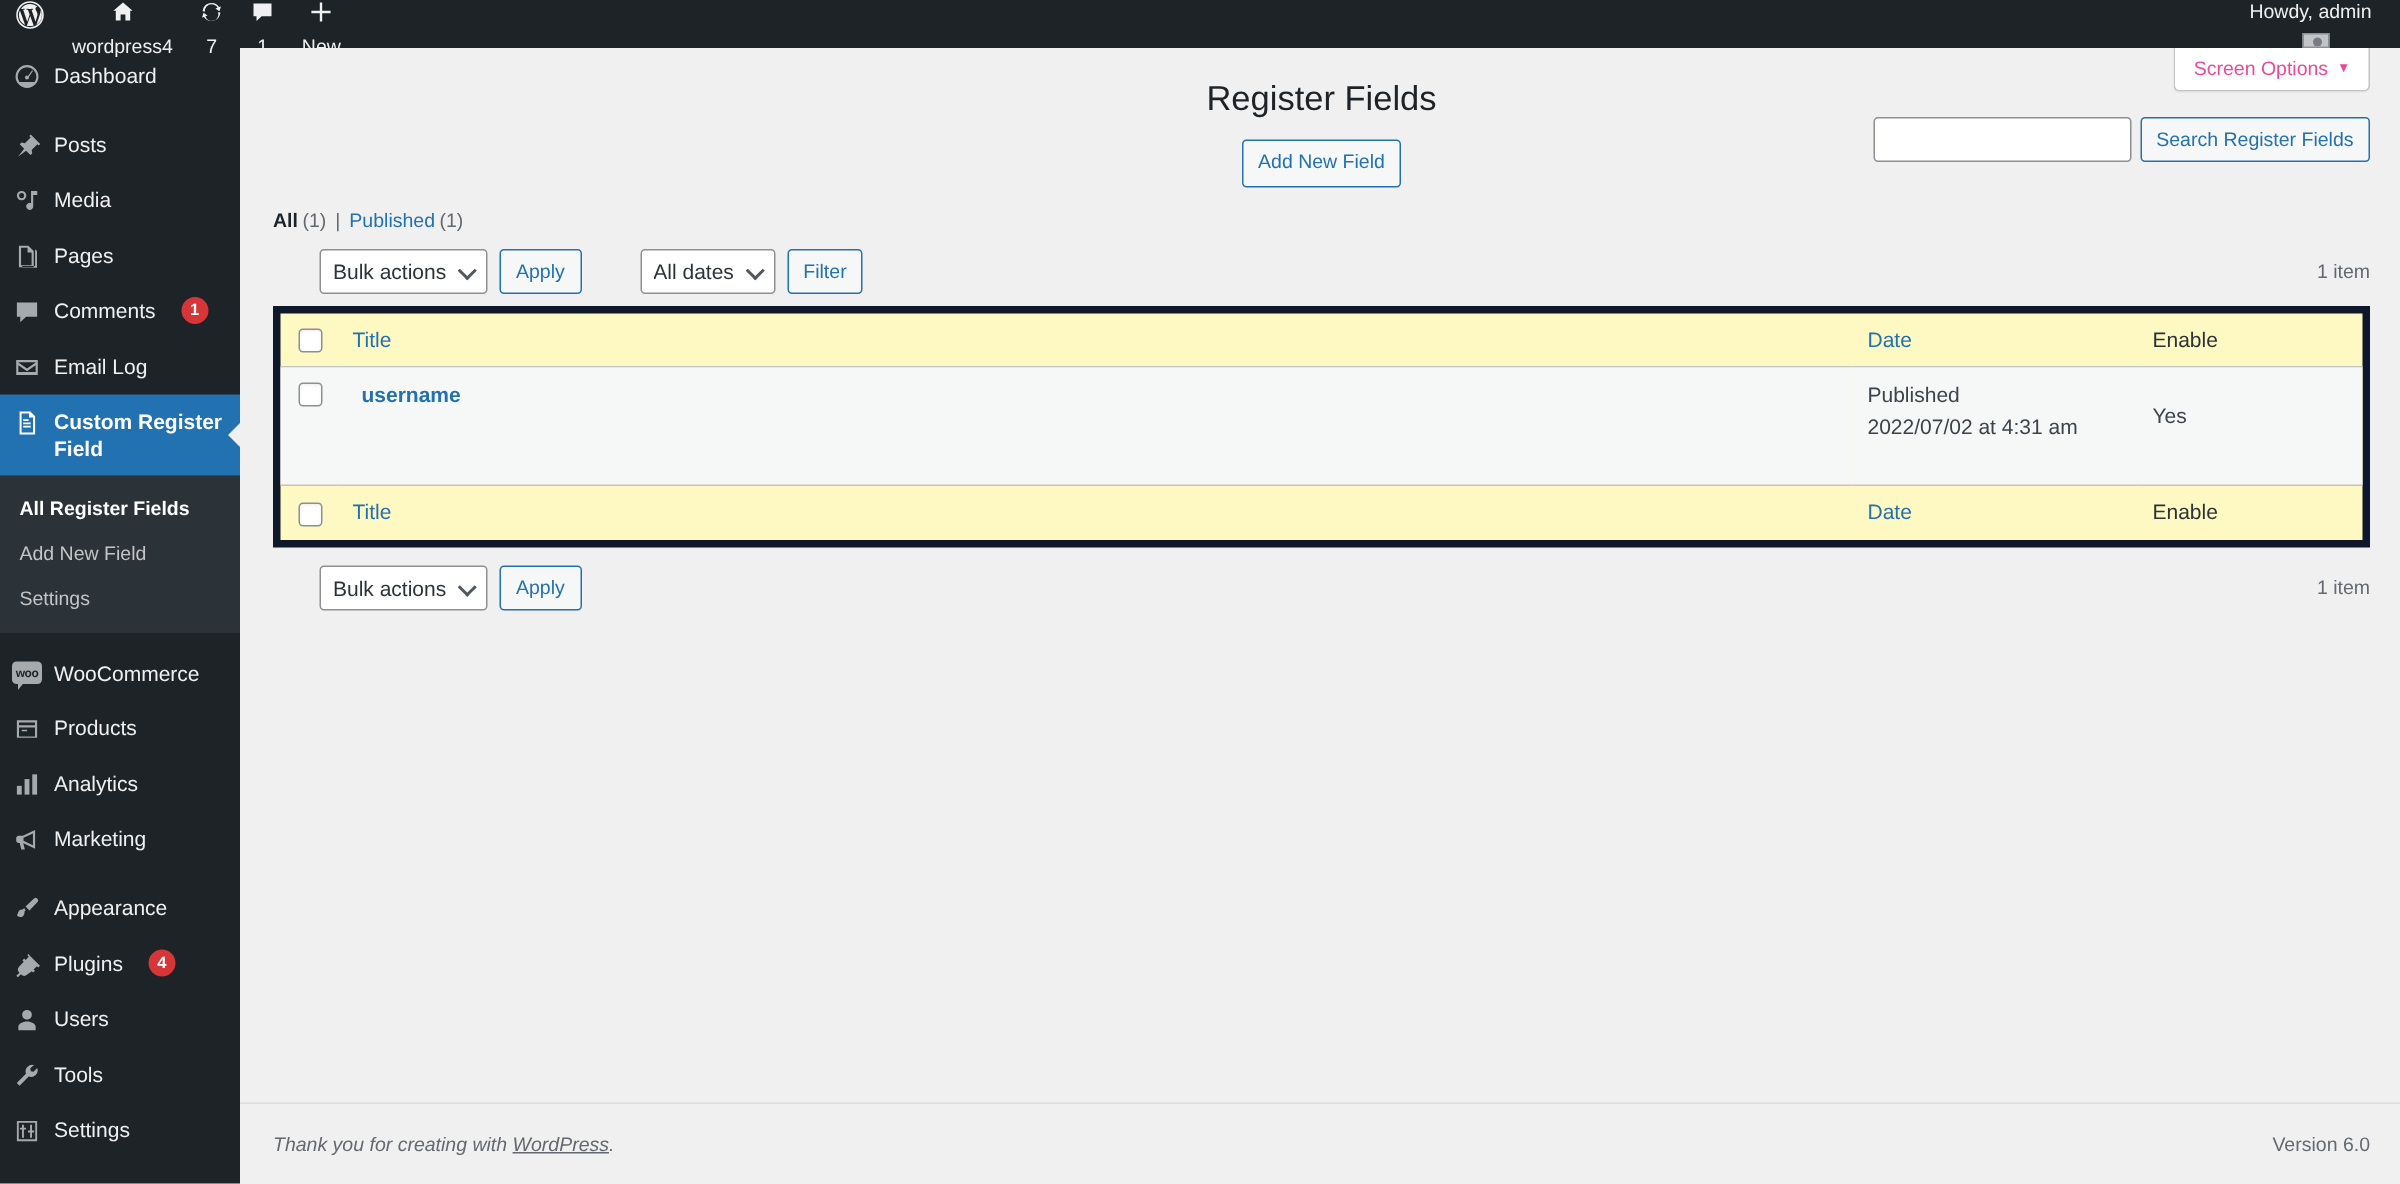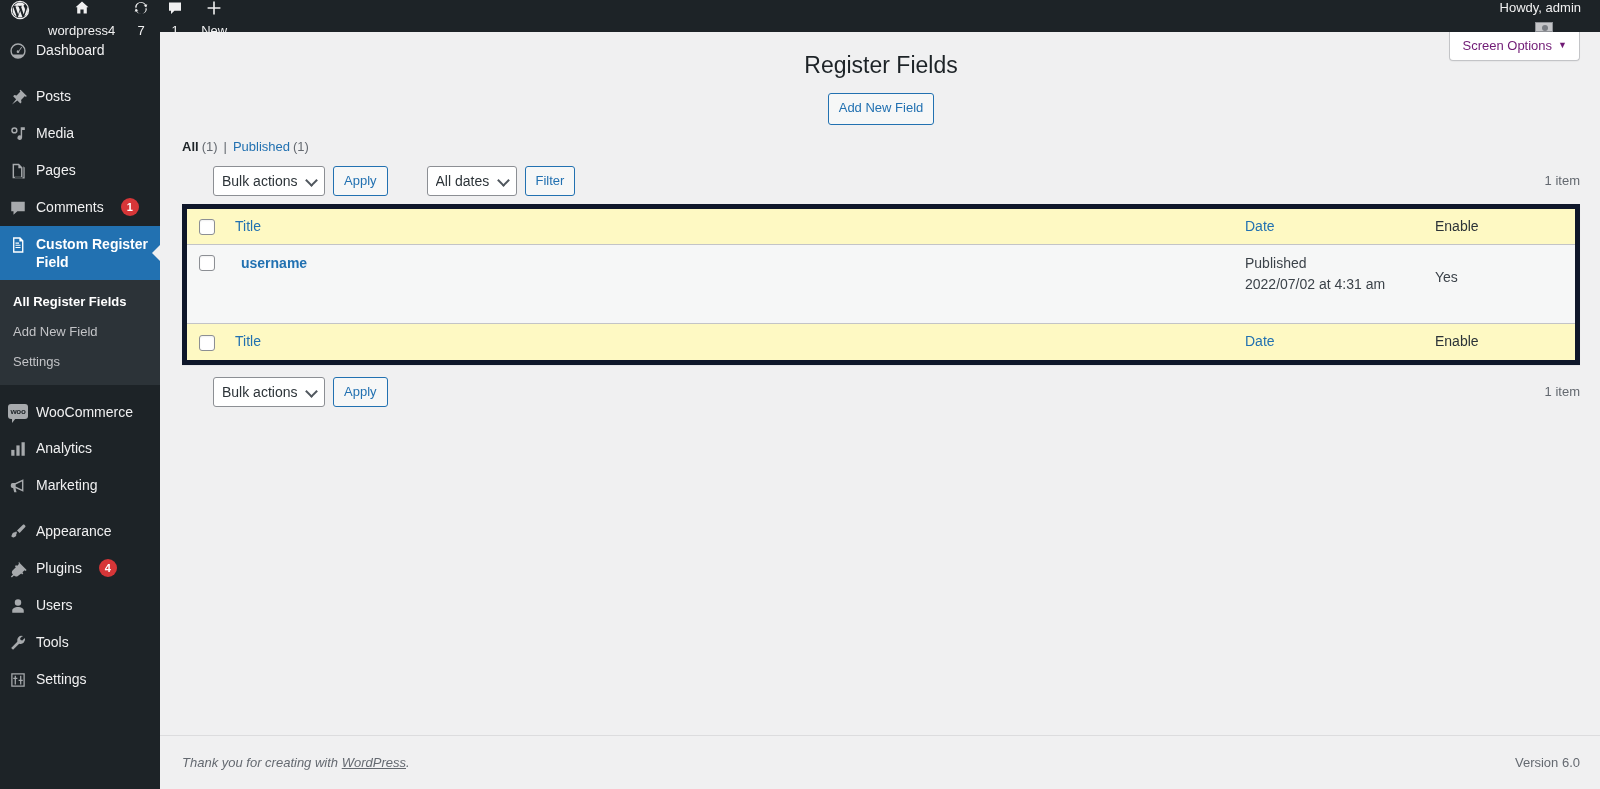--- a/index.html
+++ b/index.html
@@ -97,21 +97,21 @@
     position: absolute; top: 32px; left: 160px; right: 0; bottom: 0;
     background: #f0f0f1; overflow: hidden;
   }
   .screen-meta {
     position: absolute; top: 0; right: 20px;
     display: flex;
   }
   .screen-options-btn {
     background: #fff; border: 1px solid #c3c4c7; border-top: none;
     border-radius: 0 0 4px 4px;
-    padding: 6px 12px 7px 12px; font-size: 13px; color: #701a75;
+    padding: 6px 12px 7px 12px; font-size: 13px; color: #ec4899;
     box-shadow: 0 1px 1px rgba(0,0,0,.04);
     display: flex; align-items: center; gap: 6px; cursor: pointer;
   }
   .caret { font-size: 9px; line-height: 1; }
 
   .wrap { padding: 10px 20px 0 22px; position: relative; }
 
   .page-head { display: flex; align-items: center; gap: 12px; margin-top: 9px; flex-direction: column; }
   h1.page-title {
     font-size: 23px; font-weight: 400; color: #1d2327; line-height: 1.3;
@@ -310,20 +310,28 @@
   <div class="menu-item">
     <span class="m-ico">
       <svg width="18" height="18" viewBox="0 0 20 20" fill="currentColor">
           <path d="M2.5 3h15v10.5h-8.2L5 17.5v-4H2.5V3z"></path>
         </svg>
     </span>
     <span class="m-label">Comments</span>
     <span class="badge">1</span>
   </div>
 
+  <div class="menu-item">
+    <span class="m-ico">
+      <svg width="18" height="18" viewBox="0 0 20 20" fill="currentColor">
+          <path d="M2 4.5h16v11H2v-11zm1.6 1.6v.2l6.4 4.5 6.4-4.5v-.2H3.6zm0 2.2v5.1h12.8V8.3L10 12.8 3.6 8.3z"></path>
+        </svg>
+    </span>
+    <span class="m-label">Email Log</span>
+  </div>
 
   <div class="menu-item current">
     <span class="m-ico">
       <svg width="18" height="18" viewBox="0 0 20 20" fill="currentColor">
           <path d="M4.5 1.5h8L16 5v13.5H4.5V1.5zM6 3v14h8.5V6H11.5V3H6zm1.2 4.3h4v1.2h-4V7.3zm0 2.4h5.6v1.2H7.2V9.7zm0 2.4h5.6v1.2H7.2v-1.2z"></path>
         </svg>
     </span>
     <span class="m-label">Custom Register Field</span>
   </div>
 
@@ -335,20 +343,28 @@
 
   <div class="menu-sep"></div>
 
   <div class="menu-item">
     <span class="m-ico">
       <span class="woo-ico">woo</span>
     </span>
     <span class="m-label">WooCommerce</span>
   </div>
 
+  <div class="menu-item">
+    <span class="m-ico">
+      <svg width="18" height="18" viewBox="0 0 20 20" fill="currentColor">
+          <path d="M2.5 3.5h15v13h-15v-13zm1.6 1.6v2.2h11.8V5.1H4.1zm0 3.8v6.6h11.8V8.9H4.1zm2 1.6h4v1.2h-4v-1.2z"></path>
+        </svg>
+    </span>
+    <span class="m-label">Products</span>
+  </div>
 
   <div class="menu-item">
     <span class="m-ico">
       <svg width="18" height="18" viewBox="0 0 20 20" fill="currentColor">
           <rect x="2.5" y="11" width="3.6" height="6.5"></rect>
           <rect x="8.2" y="6" width="3.6" height="11.5"></rect>
           <rect x="13.9" y="2.5" width="3.6" height="15"></rect>
         </svg>
     </span>
     <span class="m-label">Analytics</span>
@@ -440,20 +456,24 @@
         <a href="#" class="current">All</a>
         <span class="count">(1)</span>
         <span class="divider">|</span>
       </li>
       <li>
         <a href="#">Published</a>
         <span class="count">(1)</span>
       </li>
     </ul>
 
+    <div class="search-box">
+      <input type="search" class="search-input" value="" style="">
+      <button class="btn">Search Register Fields</button>
+    </div>
 
     <div class="tablenav">
       <div class="actions">
         <span class="select">
           <select class="wp-select">
             <option>Bulk actions</option>
           </select>
         </span>
         <button class="btn">Apply</button>
       </div>

